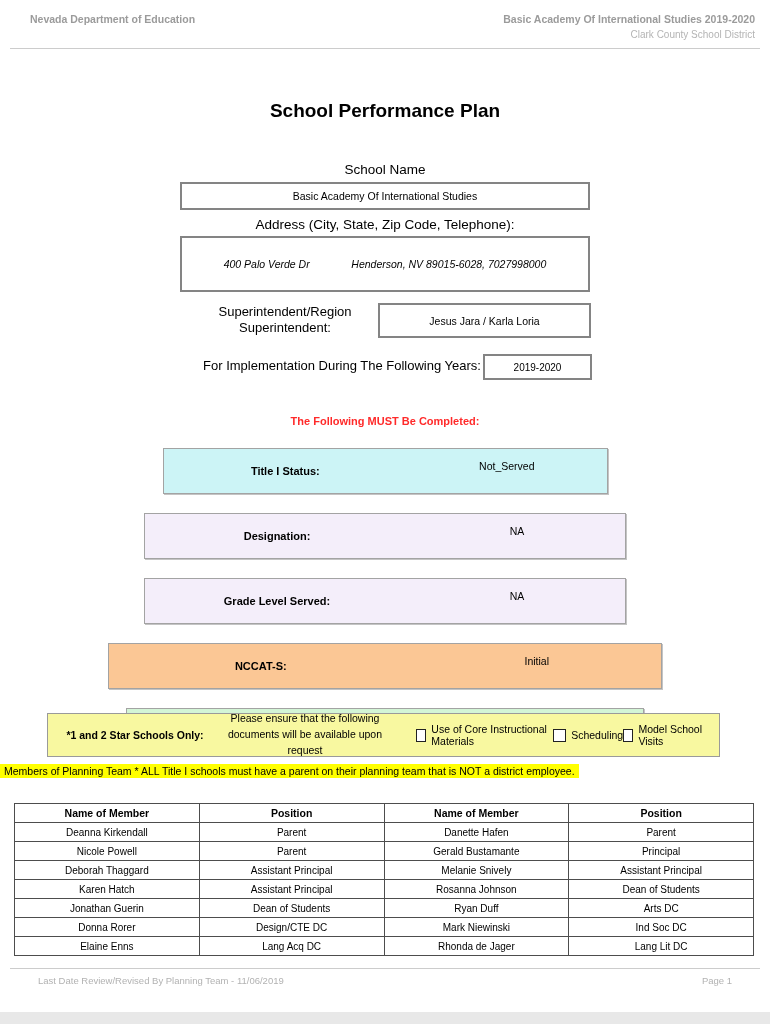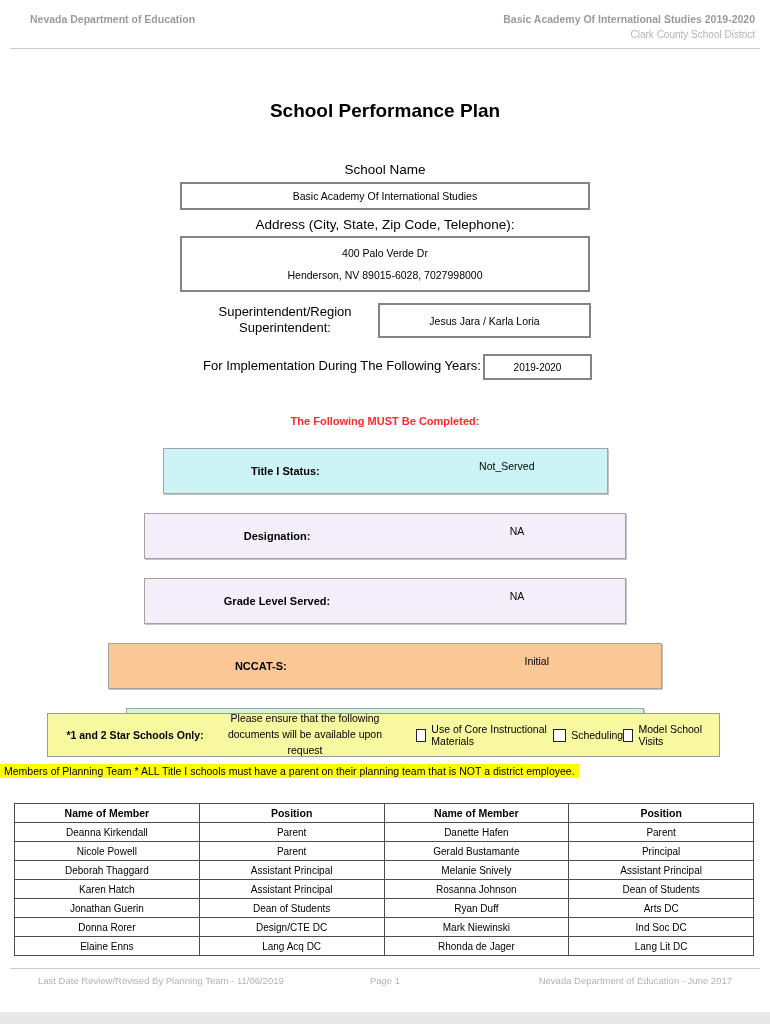--- a/index.html
+++ b/index.html
@@ -21,21 +21,21 @@
   
   .biglabel { position:absolute; width:100%; text-align:center; font-size:13.5px; }
   .school-name-label { top:162px; }
   .address-label     { top:217px; }
   
   .input-box { position:absolute; border:2px solid #848484; background:#fff;
                display:flex; align-items:center; justify-content:center;
                font-size:10.5px; text-align:center; }
   .name-box    { left:180px; top:182px; width:406px; height:24px; }
   .address-box { left:180px; top:236px; width:406px; height:52px;
-                 flex-direction:column; justify-content:space-evenly; }
+                 flex-direction:row; justify-content:space-evenly;font-style:italic; }
   .super-label { position:absolute; left:190px; top:304px; width:190px;
                  text-align:center; font-size:13px; line-height:1.25; }
   .super-box   { left:378px; top:303px; width:209px; height:31px; }
   .impl-label  { position:absolute; left:192px; top:358px; width:300px;
                  text-align:center; font-size:13px; }
   .impl-box    { left:483px; top:354px; width:105px; height:22px; font-size:10px; }
   
   .must-notice { position:absolute; top:415px; width:100%; text-align:center;
                  font-size:11px; font-weight:bold; color:#ff2a2a; }
   
@@ -219,16 +219,15 @@
           <td>Rhonda de Jager</td>
           <td>Lang Lit DC</td>
         </tr>
       </tbody>
   </table>
 
   <div class="rule ftr-rule"></div>
   <div class="footer">
     <div class="f-left">Last Date Review/Revised By Planning Team - 11/06/2019</div>
     <div class="f-center">Page 1</div>
-    <div class="f-right">Nevada Department of Education - June 2017</div>
   </div>
 
 </div>
 
 </body></html>

